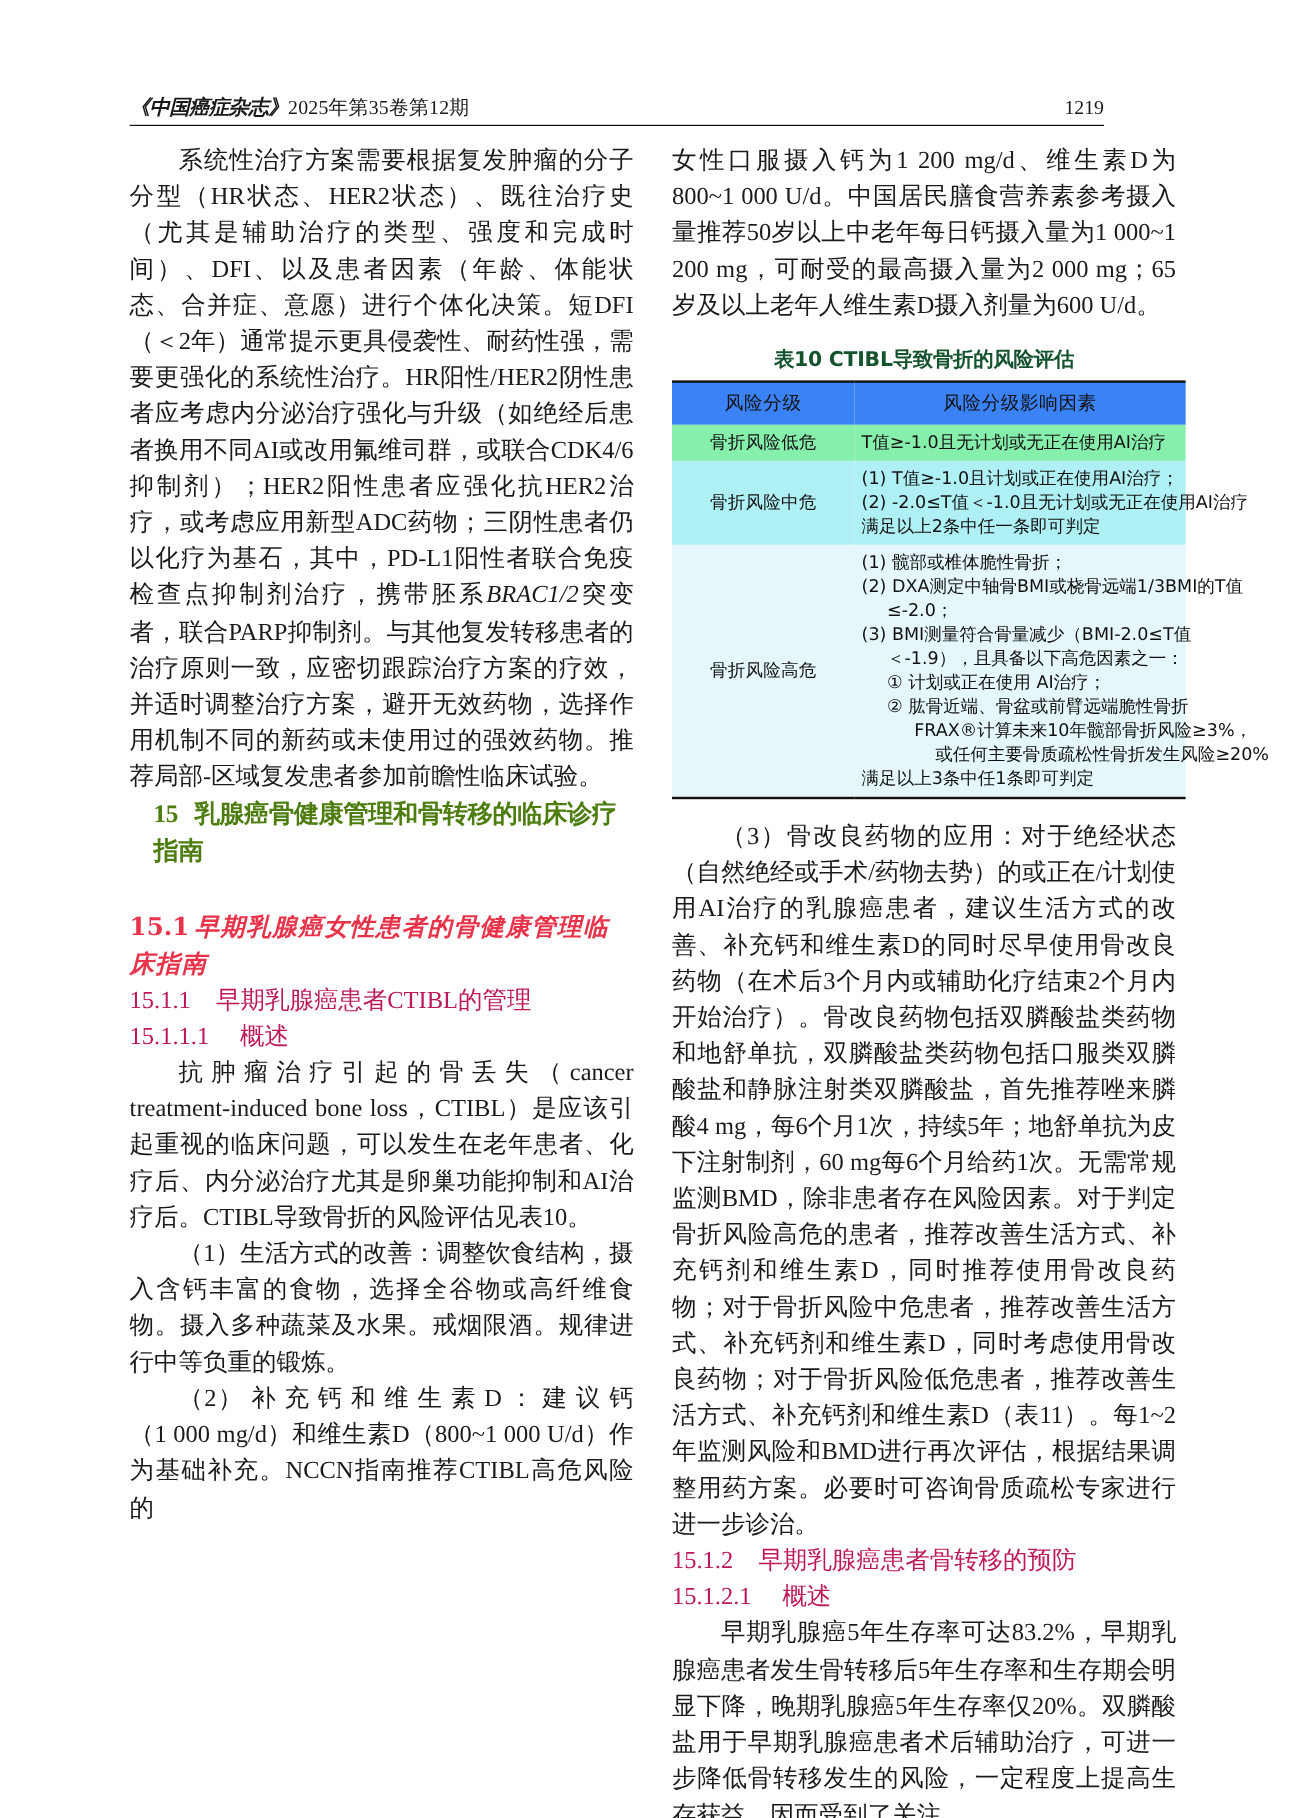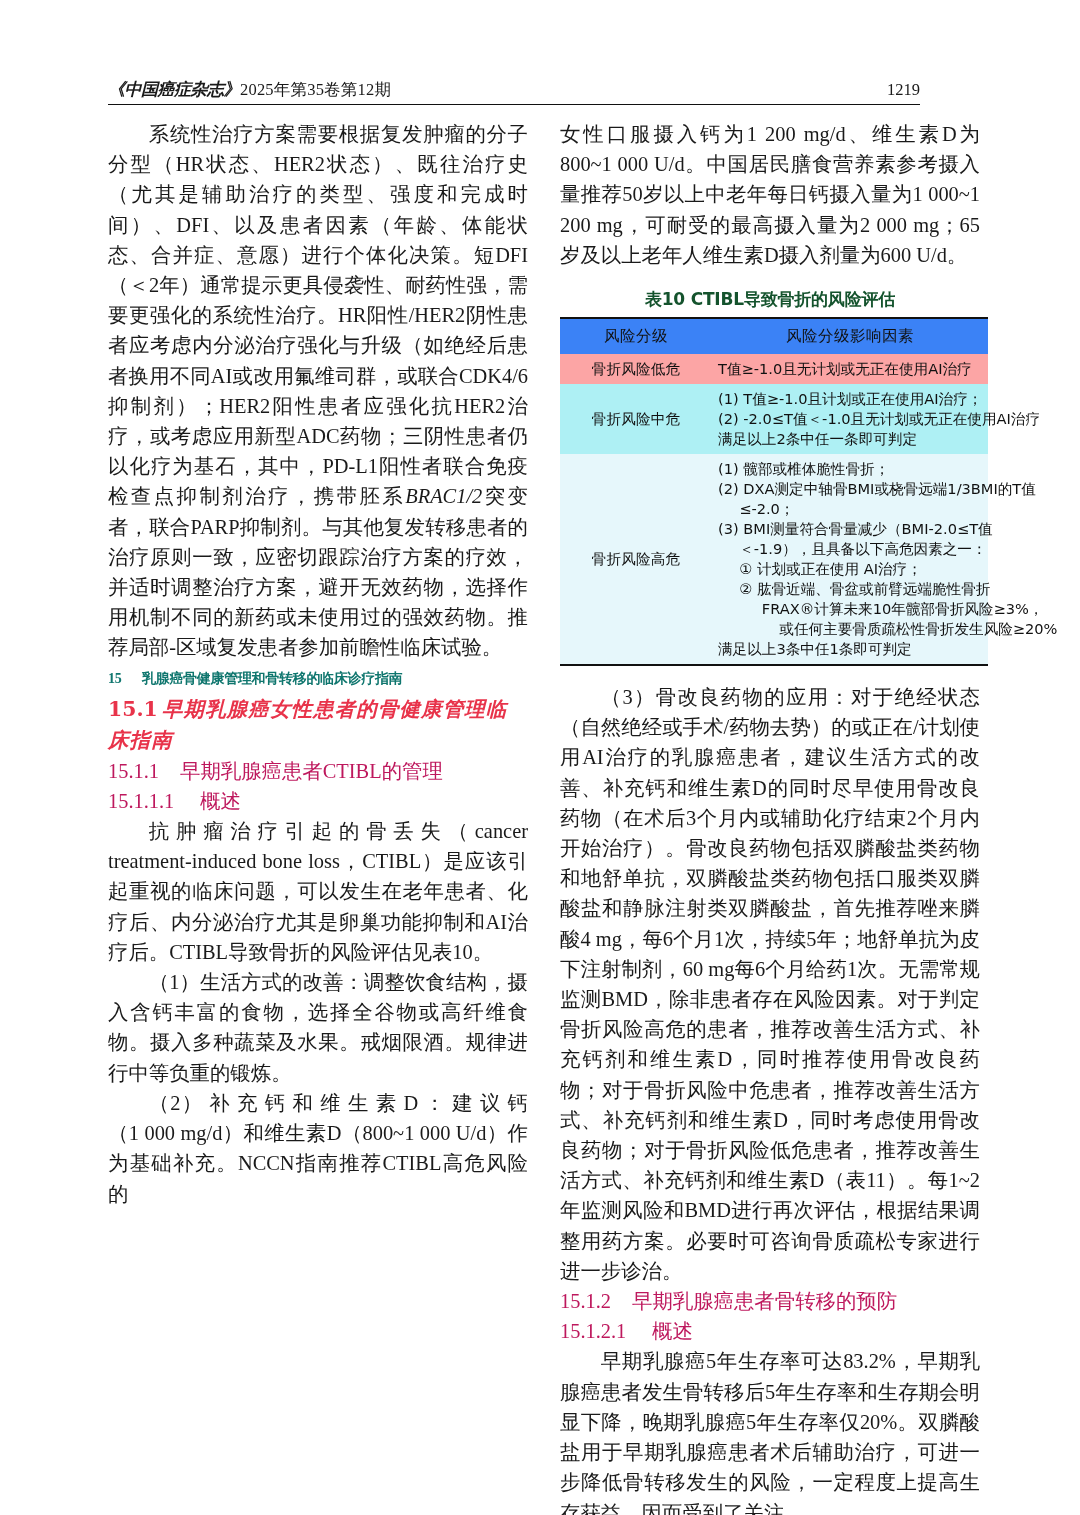--- a/index.html
+++ b/index.html
@@ -74,38 +74,40 @@
   p.tx.noind { text-indent: 0; }
   p.tx.listitem { text-indent: 2em; }
 
   
   h2.h-major, h3.h-sub, h4.h-l3, h5.h-l4 {
     margin: 0;
     font-weight: bold;
     text-align: left;
   }
   h2.h-major {
-    font-size: 14px;
+    font-size: 21px;
     line-height: 31px;
-    color: #0f766e;
+    color: #4d7c0f;
     font-family: "DejaVu Sans", "Liberation Sans", sans-serif;
     letter-spacing: -0.3px;
+    margin-left: 20px;
   }
   h2.h-major .num {
     display: inline-block;
     min-width: 34px;
     font-family: "Liberation Serif", serif;
   }
   h3.h-sub {
     font-size: 20.4px;
     line-height: 31px;
     color: #e8334a;
     font-family: "DejaVu Serif", "Liberation Serif", serif;
     font-style: italic;
     letter-spacing: 1.2px;
+    margin-top: 32px;
   }
   h3.h-sub .num {
     display: inline-block;
     min-width: 54px;
     font-style: normal;
     letter-spacing: 0;
   }
   h4.h-l3, h5.h-l4 {
     font-size: 20.4px;
     line-height: 30.2px;
@@ -153,21 +155,21 @@
     padding: 5px 4px;
     vertical-align: middle;
     font-family: "DejaVu Sans", "Liberation Sans", sans-serif;
     color: #111;
   }
   table.risk td.lvl {
     text-align: center;
     white-space: nowrap;
     letter-spacing: 0.2px;
   }
-  table.risk tr.r-low  td { background: #fca5a5; }
+  table.risk tr.r-low  td { background: #86efac; }
   table.risk tr.r-mid  td { background: #aef0f4; }
   table.risk tr.r-high td { background: #e6f7fb; }
   table.risk td.desc { padding-left: 6px; }
   .tline { display: block; white-space: nowrap; }
   .tline.ind1 { padding-left: 1.45em; }
   .tline.ind2 { padding-left: 3.0em; }
   .tline.ind3 { padding-left: 4.2em; }
 </style>
 </head>
 <body>

